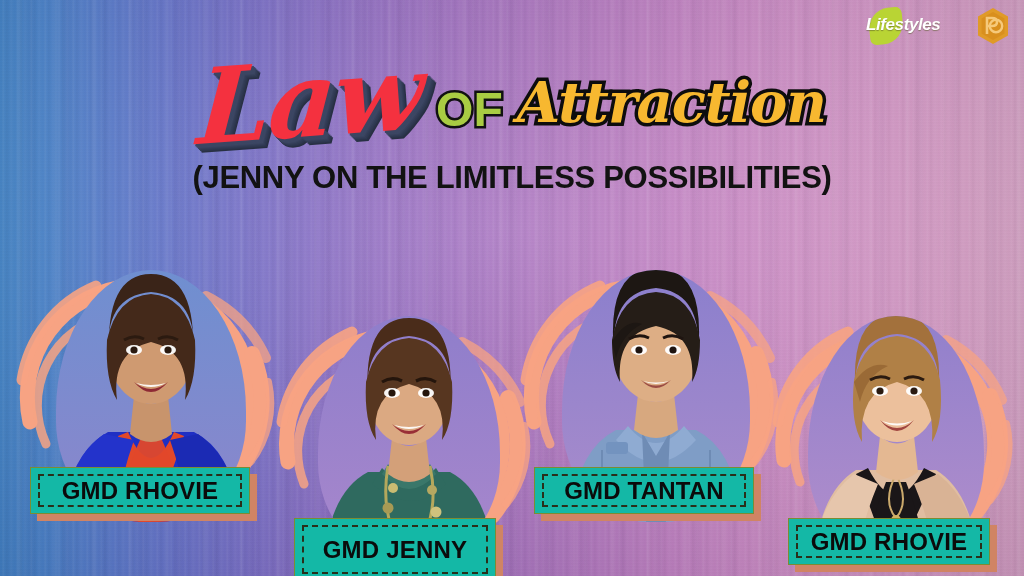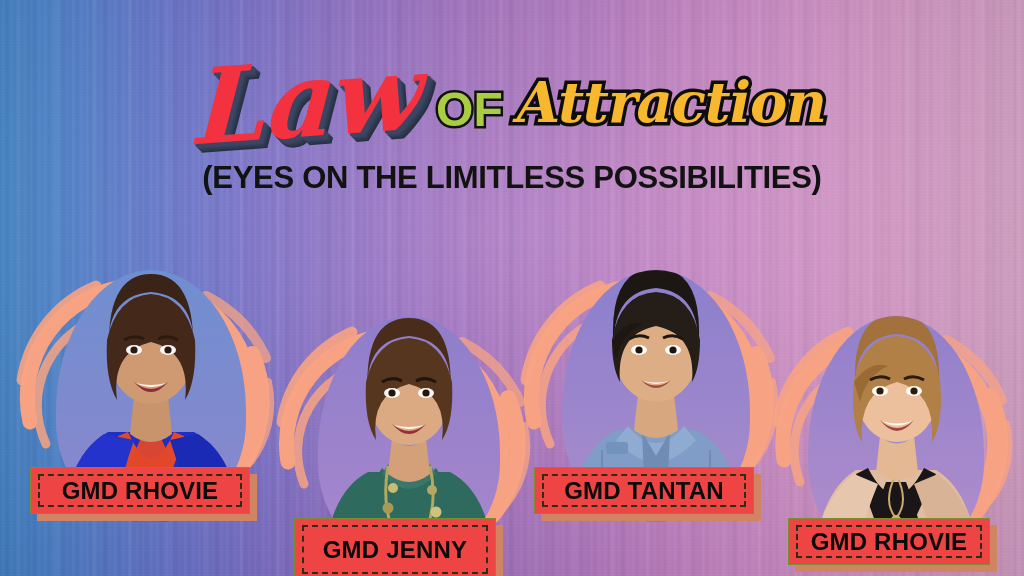--- a/index.html
+++ b/index.html
@@ -140,21 +140,21 @@
   .ph { position:absolute; inset:0; }
 
   
   .plate { position:absolute; z-index:33; }
   .plate-shadow {
     position:absolute; left:7px; top:7px; width:100%; height:100%;
     background:#d08464;
   }
   .plate-body {
     position:relative; width:100%; height:100%;
-    background:#ef4444;
+    background:#14b8a6;
     border:1px solid #7c8c33;
     display:flex; align-items:center; justify-content:center;
   }
   .plate-dash {
     position:absolute; left:7px; top:6px; right:7px; bottom:6px;
     border:2px dashed #2a2f1a;
   }
   .plate-txt {
     position:relative;
     font-family:"Liberation Sans", sans-serif;
@@ -166,28 +166,42 @@
 <body>
 
 <div id="poster">
 
   <div class="bg-base"></div>
   <div class="bg-streaks"></div>
   <div class="bg-streaks2"></div>
   <div class="bg-weave"></div>
   <div class="bg-vig"></div>
 
+  <div class="logos">
+    <div class="logo-lifestyles">
+      <div class="leaf"></div>
+      <div class="leaf-txt">Lifestyles</div>
+    </div>
+    <div class="logo-hex">
+      <svg width="34" height="38" viewBox="0 0 34 38">
+        <polygon points="17,1 32,9.5 32,28.5 17,37 2,28.5 2,9.5" fill="#e09a27"></polygon>
+        <polygon points="17,5 28.5,11.5 28.5,26.5 17,33 5.5,26.5 5.5,11.5" fill="#d98f1e"></polygon>
+        <circle cx="20" cy="19" r="6.2" fill="none" stroke="#f6c97a" stroke-width="2.4"></circle>
+        <path d="M11 27 L11 11 L16 11 Q21 11 21 15 Q21 19 16 19 L11 19" fill="none" stroke="#f6c97a" stroke-width="2.6"></path>
+      </svg>
+    </div>
+  </div>
 
   <div class="title-row">
     <span class="t-law">Law</span>
     <span class="t-of">OF</span>
     <span class="t-attraction">Attraction</span>
   </div>
 
-  <div class="subtitle">(EYES ON THE LIMITLESS POSSIBILITIES)</div>
+  <div class="subtitle">(JENNY ON THE LIMITLESS POSSIBILITIES)</div>
 
 
   <div class="speaker" style="left:0px; top:262px; width:300px; height:260px;">
     <svg class="swirl" width="300" height="260" viewBox="0 0 300 260">
       <g fill="none" stroke="#f7a383" stroke-linecap="round">
         <path d="M30 160 A112 112 0 1 1 120 246" stroke-width="15"></path>
         <path d="M46 182 A92 92 0 1 1 106 232" stroke-width="9" opacity=".85"></path>
         <path d="M22 118 A122 122 0 0 1 96 24" stroke-width="11" opacity=".9"></path>
         <path d="M252 92 A118 118 0 0 1 236 212" stroke-width="16"></path>
         <path d="M268 120 A96 96 0 0 1 250 200" stroke-width="8" opacity=".8"></path>

